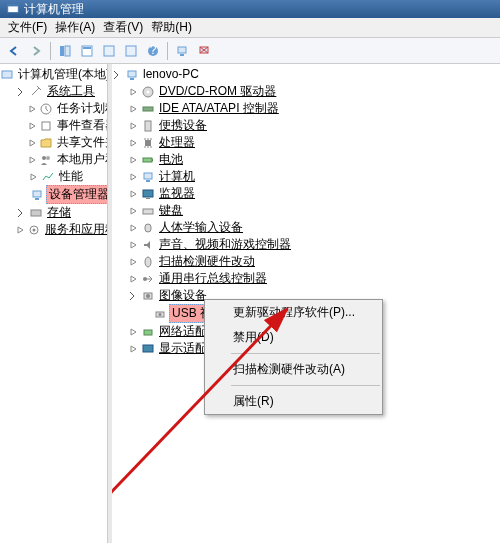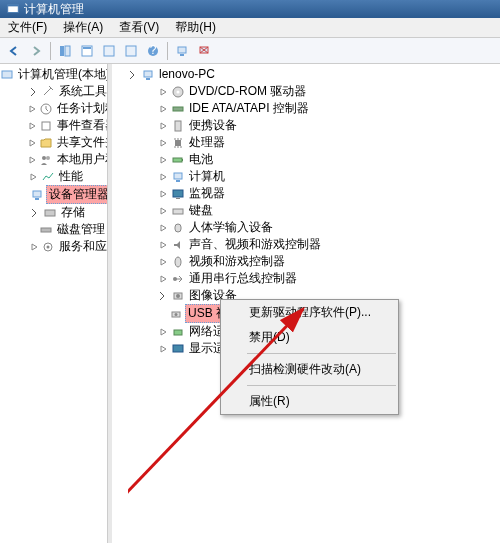--- a/index.html
+++ b/index.html
@@ -1,40 +1,40 @@
 <!DOCTYPE html>
 <html><head>
 <meta charset="utf-8">
 <style>
 * { margin: 0; padding: 0; box-sizing: border-box; font-family: "Microsoft YaHei", SimSun, sans-serif; font-size: 12px; }
 body { background: #fff; width: 500px; height: 543px; overflow: hidden; position: relative; }
 
 .titlebar { background: linear-gradient(#4a7ab0, #2b5a8f); height: 18px; display: flex; align-items: center; padding: 0 6px; color: #fff; }
 .titlebar-icon { width: 14px; height: 14px; margin-right: 4px; }
 
-.menubar { background: #f0f0f0; height: 20px; display: flex; align-items: center; padding: 0 4px; gap: 8px; border-bottom: 1px solid #ccc; }
+.menubar { background: #f0f0f0; height: 20px; display: flex; align-items: center; padding: 0 4px; border-bottom: 1px solid #ccc; }
 .menubar span { padding: 2px 4px; cursor: default; }
 
 .toolbar { background: #f4f6fa; height: 26px; display: flex; align-items: center; padding: 0 4px; gap: 2px; border-bottom: 1px solid #ccc; }
 .tb-btn { width: 20px; height: 20px; display: flex; align-items: center; justify-content: center; border: 1px solid transparent; }
 .tb-sep { width: 1px; height: 18px; background: #bbb; margin: 0 2px; }
 
 .content { display: flex; height: calc(543px - 18px - 20px - 26px); }
 .left-pane { width: 108px; border-right: 1px solid #ccc; overflow: hidden; padding-top: 2px; }
 .splitter { width: 4px; background: #e8e8e8; cursor: col-resize; }
-.right-pane { flex: 1; overflow: hidden; padding-top: 2px; position: relative; margin-left: 16px; }
+.right-pane { flex: 1; overflow: hidden; padding-top: 2px; position: relative; }
 
 .tree { list-style: none; }
 .tree li { white-space: nowrap; line-height: 17px; display: flex; align-items: center; }
 .tree .lbl { padding: 0 2px; }
 .tree .sel { background: #fca5a5; border: 1px dotted #6aa0d8; }
 .exp { width: 11px; height: 11px; margin-right: 2px; display: inline-flex; align-items: center; justify-content: center; }
 .ico { width: 14px; height: 14px; margin-right: 2px; display: inline-flex; align-items: center; justify-content: center; }
 
-.ind1 { padding-left: 30px; }
+.ind1 { padding-left: 16px; text-decoration: underline; }
 .ind2 { padding-left: 28px; }
 
 .ctx-menu { position: absolute; background: #f0f0f0; border: 1px solid #979797; box-shadow: 2px 2px 4px rgba(0,0,0,.3); padding: 0; width: 179px; }
 .ctx-item { padding: 4px 18px 4px 28px; cursor: default; }
 .ctx-sep { height: 1px; background: #c0c0c0; margin: 3px 2px 3px 26px; }
 
 .arrow { position: absolute; pointer-events: none; }
 </style>
 </head>
 <body>
@@ -219,29 +219,20 @@
               <path d="M1 1 L5 5 L1 9" fill="none" stroke="#555"></path>
             </svg>
           </span>
           <span class="ico">
             <svg width="14" height="14">
               <rect x="2" y="4" width="10" height="6" fill="#ccc" stroke="#888"></rect>
             </svg>
           </span>
           <span class="lbl">存储</span>
         </li>
-      <li class="ind2">
-          <span class="exp"></span>
-          <span class="ico">
-            <svg width="14" height="14">
-              <rect x="2" y="5" width="10" height="4" fill="#bbb" stroke="#888"></rect>
-            </svg>
-          </span>
-          <span class="lbl">磁盘管理</span>
-        </li>
       <li class="ind1">
           <span class="exp">
             <svg width="9" height="9">
               <path d="M2 2 L7 5 L2 8 Z" fill="#fff" stroke="#888"></path>
             </svg>
           </span>
           <span class="ico">
             <svg width="14" height="14">
               <circle cx="7" cy="7" r="4" fill="none" stroke="#888"></circle>
               <circle cx="7" cy="7" r="1.5" fill="#888"></circle>
@@ -409,21 +400,21 @@
           <span class="exp">
             <svg width="9" height="9">
               <path d="M2 2 L7 5 L2 8 Z" fill="#fff" stroke="#888"></path>
             </svg>
           </span>
           <span class="ico">
             <svg width="14" height="14">
               <ellipse cx="7" cy="7" rx="3" ry="5" fill="#ddd" stroke="#888"></ellipse>
             </svg>
           </span>
-          <span class="lbl">视频和游戏控制器</span>
+          <span class="lbl">扫描检测硬件改动</span>
         </li>
         <li class="ind1">
           <span class="exp">
             <svg width="9" height="9">
               <path d="M2 2 L7 5 L2 8 Z" fill="#fff" stroke="#888"></path>
             </svg>
           </span>
           <span class="ico">
             <svg width="14" height="14">
               <circle cx="4" cy="7" r="2" fill="#888"></circle>

